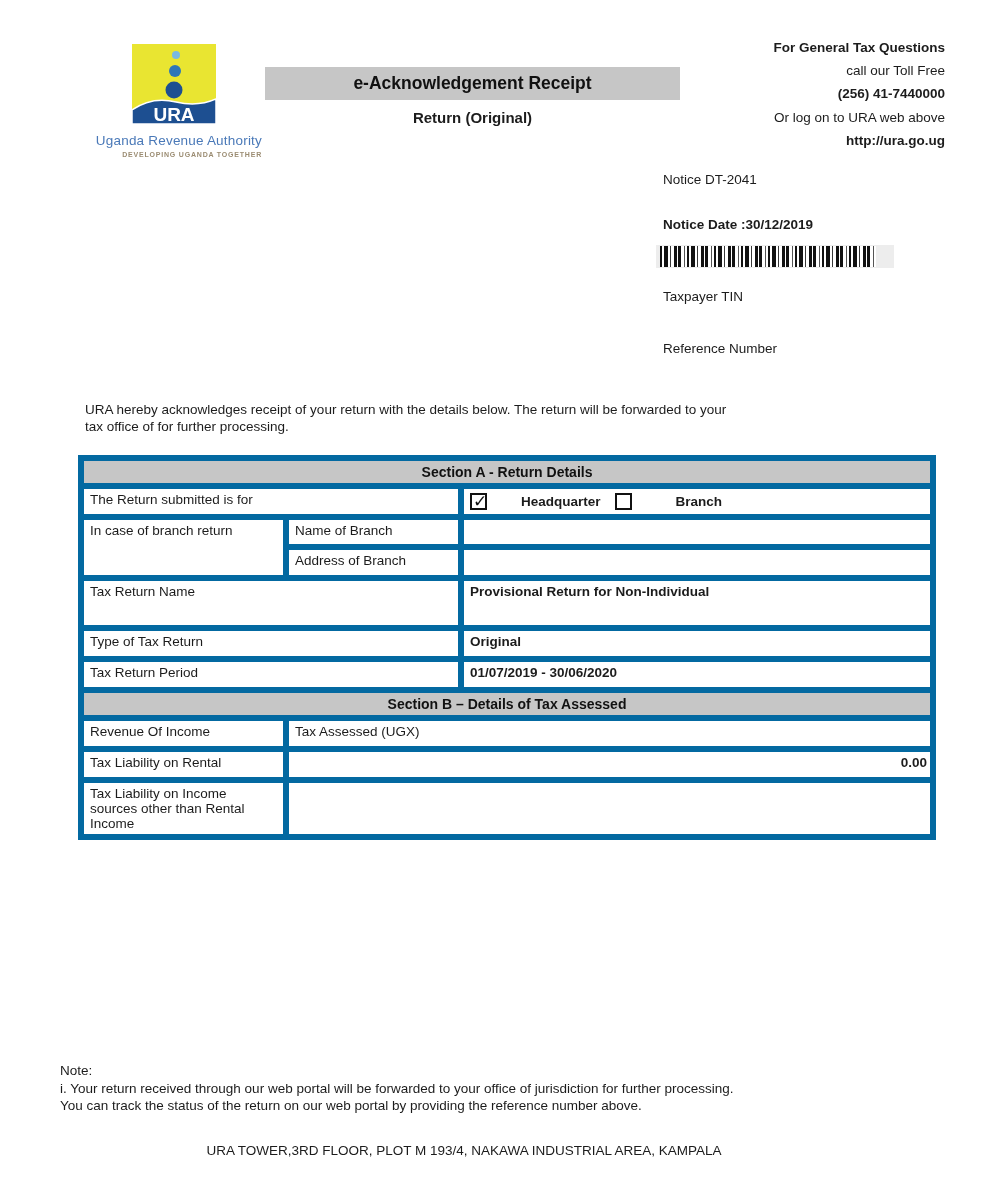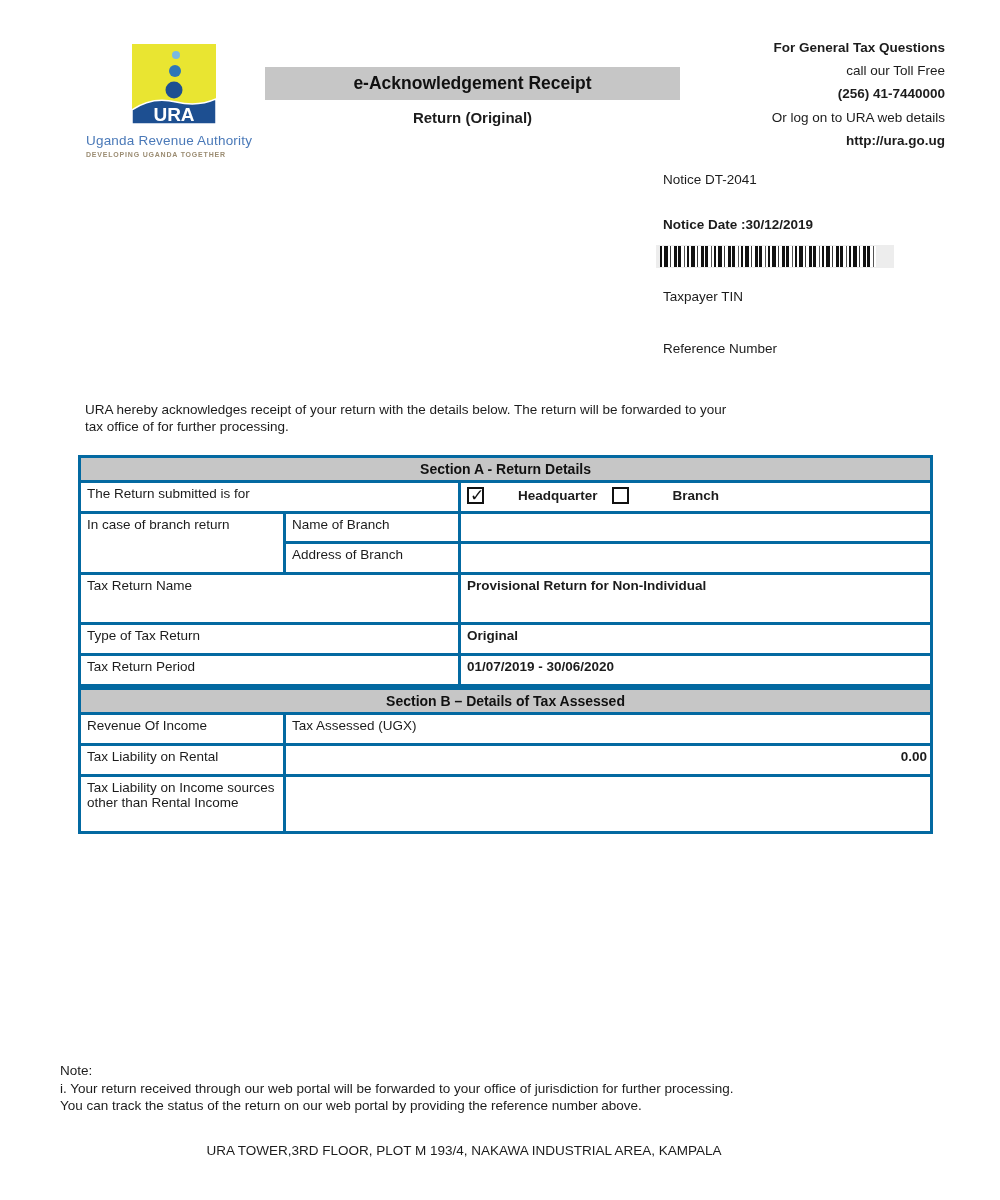--- a/index.html
+++ b/index.html
@@ -1,20 +1,20 @@
 <!DOCTYPE html>
 <html style="--logo-yellow: #e9e531; --logo-blue: #1d4f91; --dot-light: #79b9e2; --dot-mid: #2e76b8; --dot-dark: #1d4f91; --header-gray: #c6c6c6; --org-blue: #4a79b8; --tagline-color: #9b8c72;"><head>
 <meta charset="utf-8">
 <style>
   * { margin:0; padding:0; box-sizing:border-box; }
   body { background:#fff; font-family:"Liberation Sans","DejaVu Sans",sans-serif; color:#1c1c1c; }
   .page { position:relative; width:1000px; height:1200px; background:#fff; overflow:hidden; margin:0 auto; }
 
   
-  .logo-block { position:absolute; left:86px; top:44px; width:176px; text-align:left; }
+  .logo-block { position:absolute; left:86px; top:44px; width:176px; text-align:right; }
   .logo-svg { display:block; margin:0 auto; }
   .org-name { font-size:13.5px; color:var(--org-blue); margin-top:9px; letter-spacing:0.2px; }
   .tagline { font-size:7px; color:var(--tagline-color); letter-spacing:0.8px; margin-top:3px; font-weight:bold; }
 
   
   .title-bar { position:absolute; left:265px; top:67px; width:415px; height:33px; line-height:33px;
                background:var(--header-gray); text-align:center; font-weight:bold; font-size:17.5px; color:#111; }
   .subtitle { position:absolute; left:265px; top:109px; width:415px; text-align:center; font-weight:bold; font-size:15px; }
 
   
@@ -35,21 +35,21 @@
       #3a3a3a 10px 11px, #fff 11px 14px, #111 14px 17px, #fff 17px 18px,
       #111 18px 21px, #fff 21px 24px, #555 24px 25px, #fff 25px 27px); }
 
   
   .intro { position:absolute; left:85px; top:401px; width:870px; font-size:13.5px; line-height:17px; }
 
   
   table { border-collapse:collapse; table-layout:fixed; position:absolute; left:78px; width:852px; background:#fff; }
   .table-a { top:455px; }
   .table-b { top:687px; }
-  td { border:3px solid #0369a1; padding:3px 6px; font-size:13.5px; vertical-align:top; overflow:hidden; }
+  td { border:6px solid #0369a1; padding:3px 6px; font-size:13.5px; vertical-align:top; overflow:hidden; }
   .section-header { background:var(--header-gray); text-align:center; font-weight:bold; font-size:14px; padding:3px; color:#111; }
   .bold { font-weight:bold; }
   .right { text-align:right; padding-right:3px; }
   .h31 { height:31px; } .h30 { height:30px; } .h50 { height:50px; } .h57 { height:57px; }
 
   
   .cbrow { display:flex; align-items:center; padding-top:1px; }
   .cb { width:17px; height:17px; border:2px solid #111; display:inline-block; position:relative; flex:none; background:#fff; }
   .cb .mark { position:absolute; left:1px; top:-4px; font-size:17px; font-weight:bold;
               font-family:"DejaVu Sans",sans-serif; color:#111; }
@@ -78,21 +78,21 @@
     <div class="tagline">DEVELOPING UGANDA TOGETHER</div>
   </div>
 
   <div class="title-bar">e-Acknowledgement Receipt</div>
   <div class="subtitle">Return (Original)</div>
 
   <div class="contact">
     <div class="b">For General Tax Questions</div>
     <div>call our Toll Free</div>
     <div class="b">(256) 41-7440000</div>
-    <div>Or log on to URA web details</div>
+    <div>Or log on to URA web above</div>
     <div class="b">http://ura.go.ug</div>
   </div>
 
   <div class="notice-line n1">Notice DT-2041</div>
   <div class="notice-line n2">Notice Date :30/12/2019</div>
   <div class="barcode-strip">
     <div class="barcode-bars"></div>
   </div>
   <div class="notice-line n3">Taxpayer TIN</div>
   <div class="notice-line n4">Reference Number</div>

